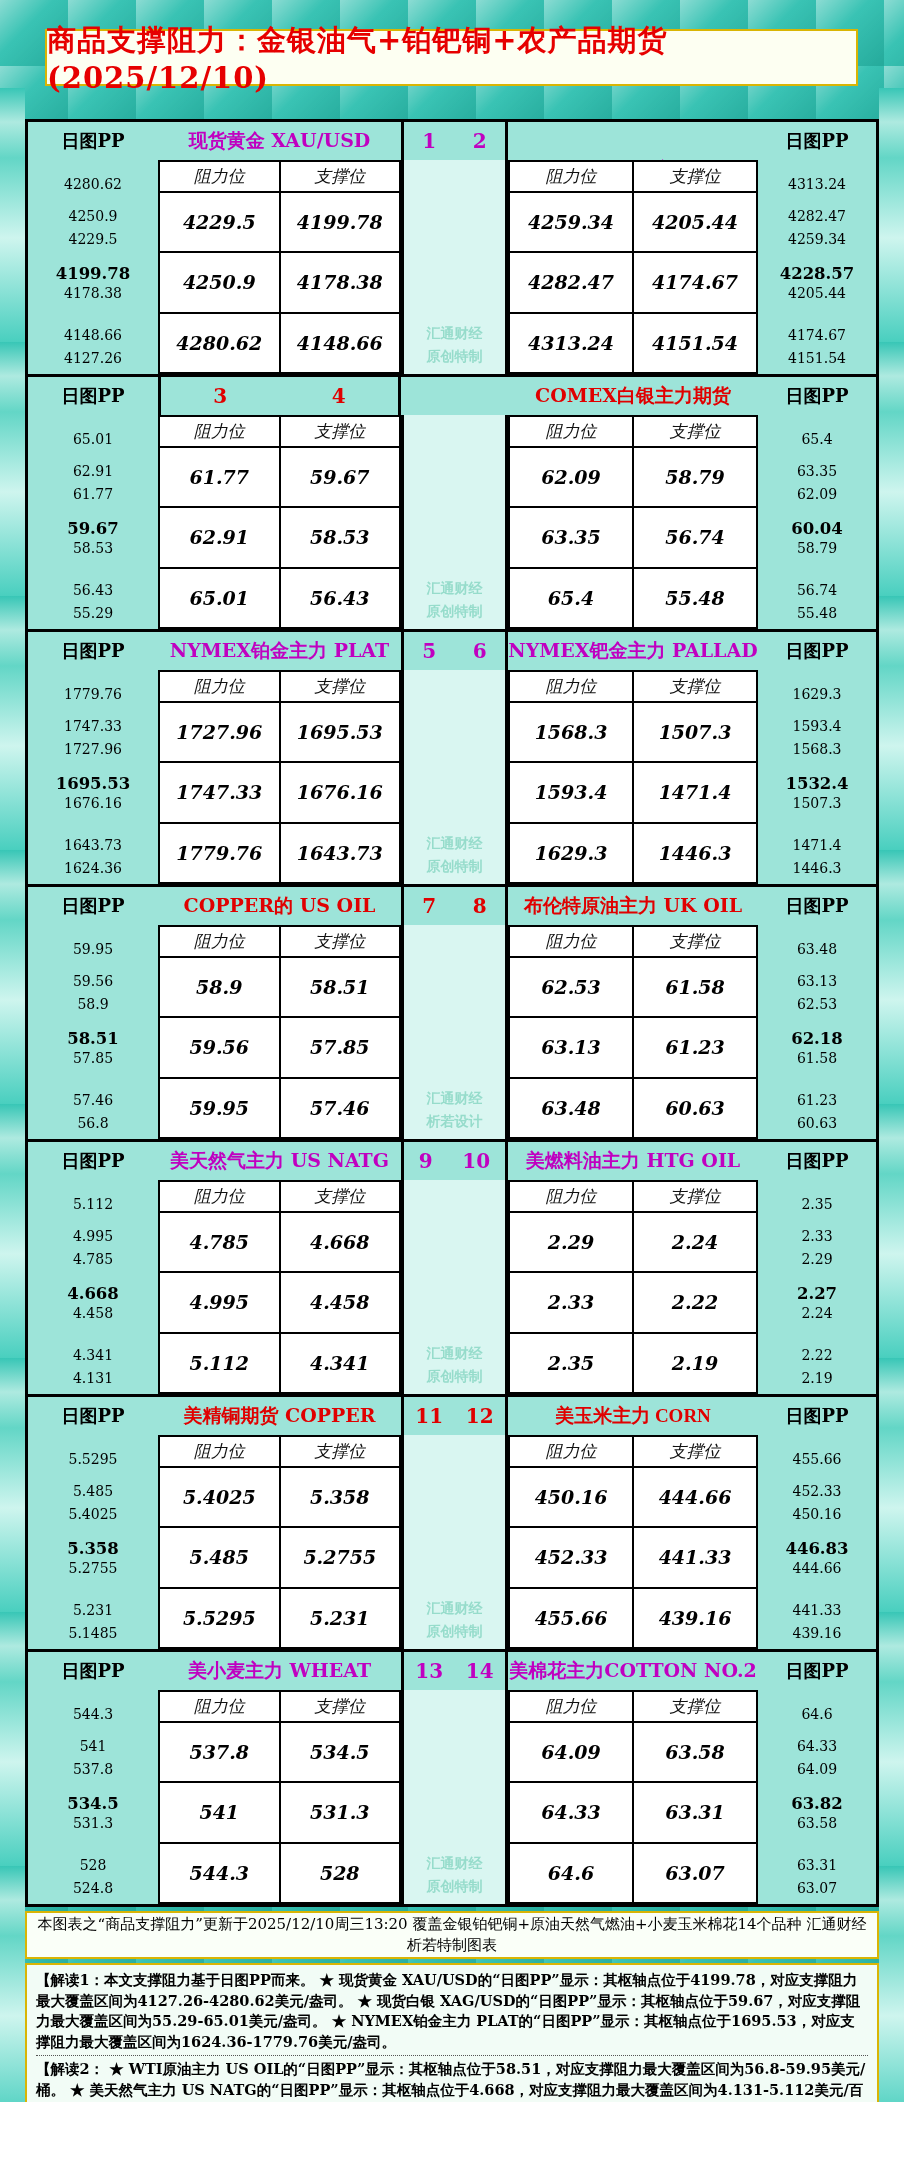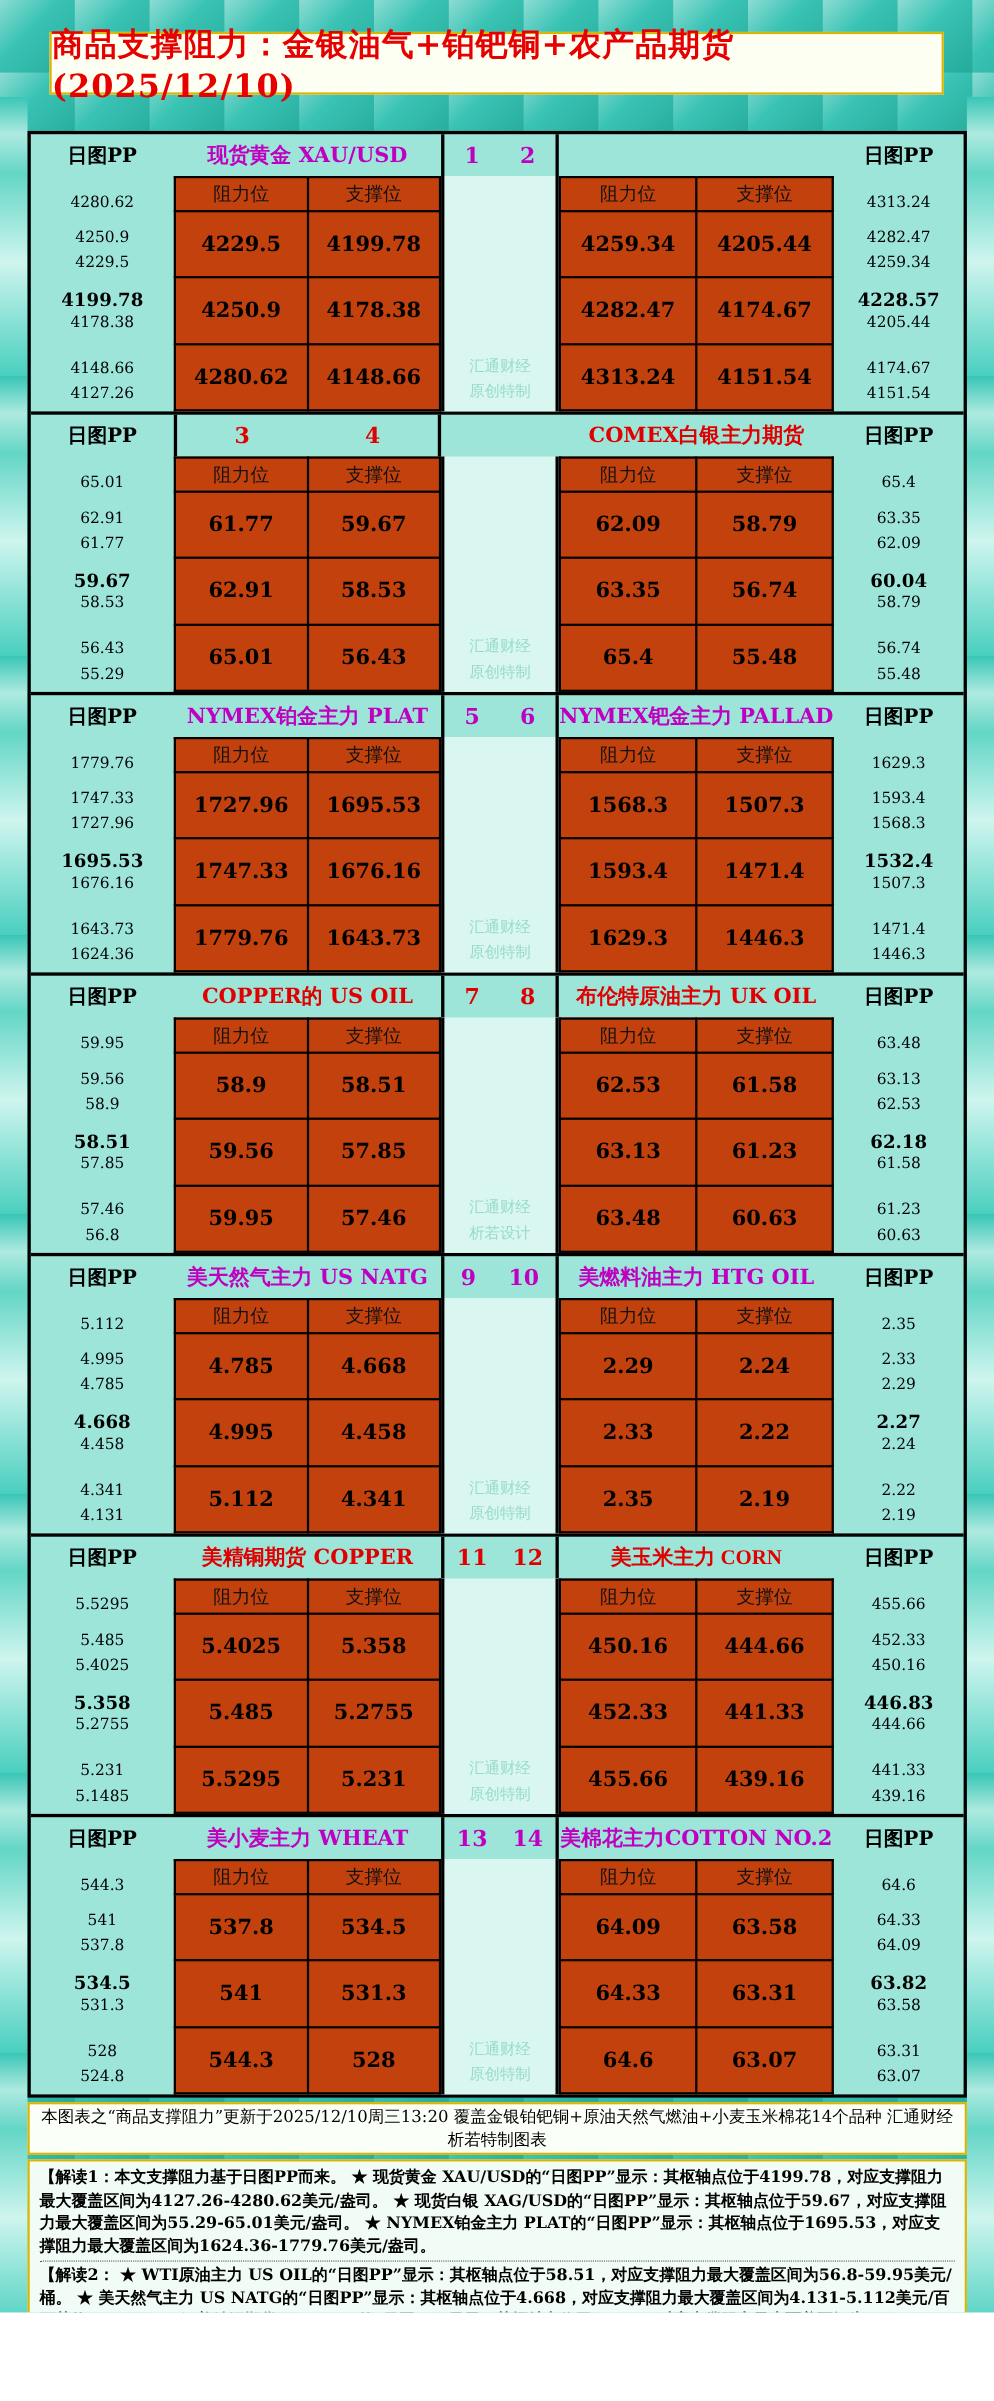--- a/index.html
+++ b/index.html
@@ -54,33 +54,34 @@
     border-left:3px solid #000; border-right:3px solid #000;
     display:flex; align-items:center; justify-content:space-around;
     font-size:20px; font-weight:bold; color:var(--accent);
   }
   .mid-body {
     border-left:3px solid #000; border-right:3px solid #000;
     background:#d9f6f1; position:relative;
   }
   .wm {
     position:absolute; bottom:6px; left:0; right:0; text-align:center;
-    color:#96dccb; font-size:14px; line-height:23px; font-weight:normal;
+    color:#96dccb; font-size:14px; line-height:23px; font-weight:bold;
   }
   .ladder { position:relative; font-size:14px; color:#000; }
   .ladder span {
     position:absolute; left:0; right:0; text-align:center;
     transform:translateY(-50%); white-space:nowrap;
   }
   .lad-0{top:24px;} .lad-1{top:56px;} .lad-2{top:79px;}
   .lad-3{top:113px; font-weight:bold; font-size:16.5px;}
   .lad-4{top:133px;} .lad-5{top:175px;} .lad-6{top:198px;}
   .tbl table {
     width:100%; height:100%; border-collapse:collapse; table-layout:fixed;
-    background:#c2410c;
+    background:#ffffff;
+    font-style:italic;
   }
   .tbl th, .tbl td {
     border:2px solid #000; text-align:center; vertical-align:middle;
   }
   .tbl th { height:31px; font-size:17px; font-weight:normal; color:#111; }
   .tbl td { font-size:19px; font-weight:bold; color:#000; }
 
   .summary-bar {
     position:absolute; left:25px; top:1911px; width:854px; height:48px;
     background:#fafff8; border:2px solid #d9b504;

